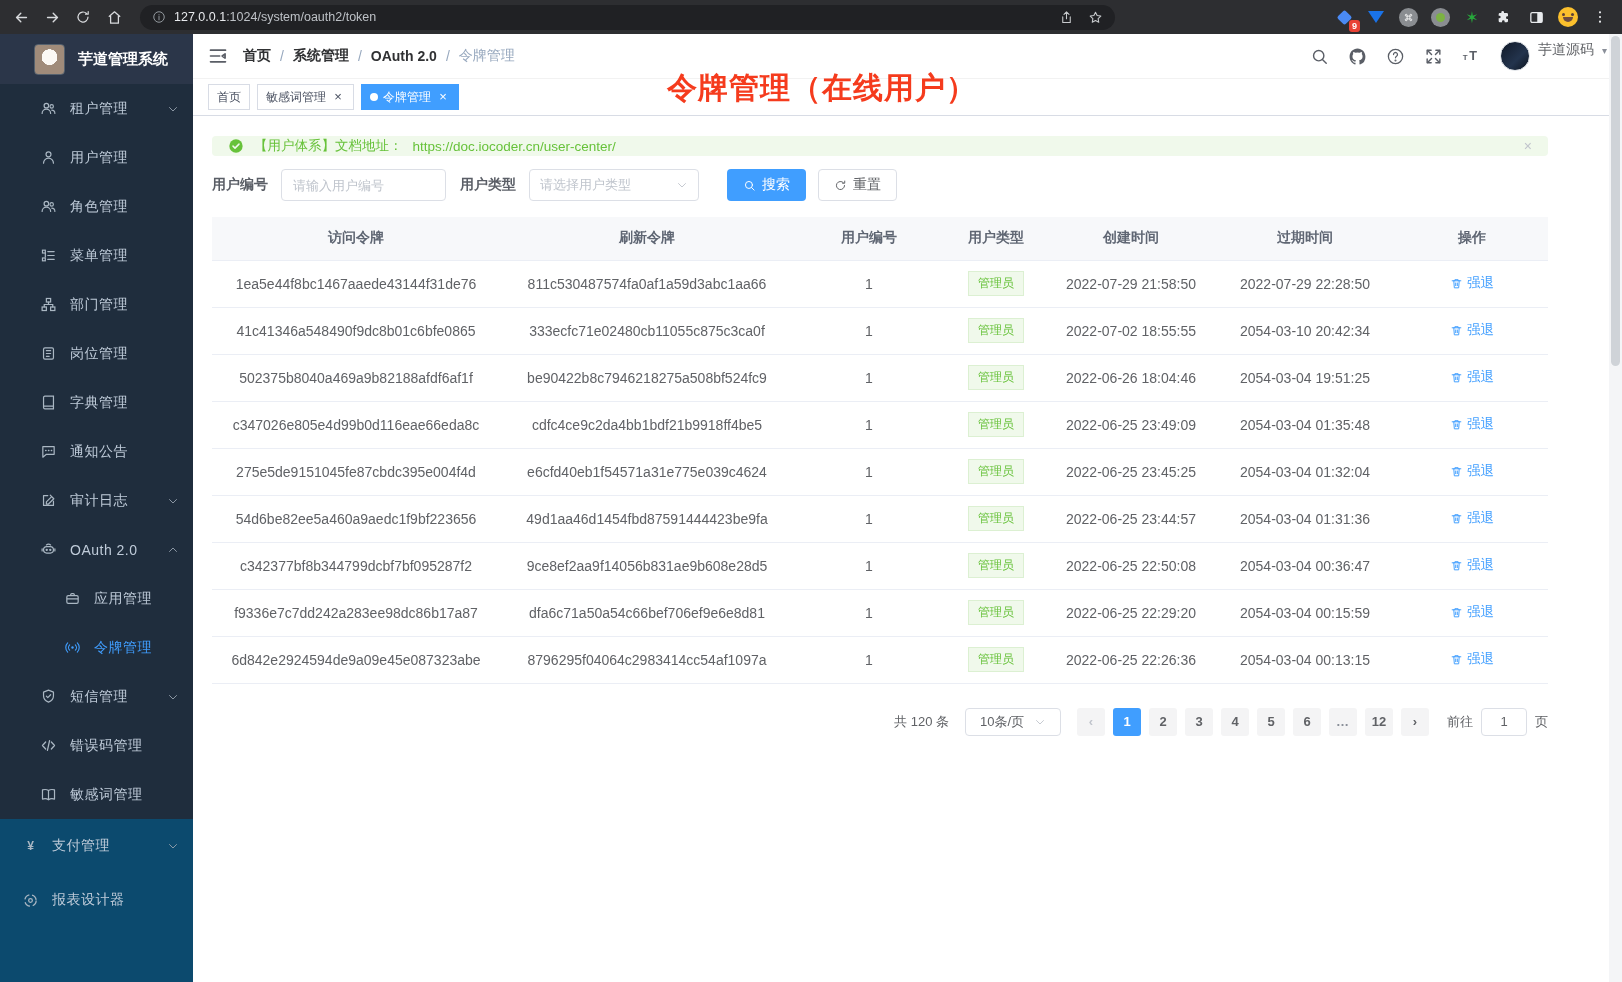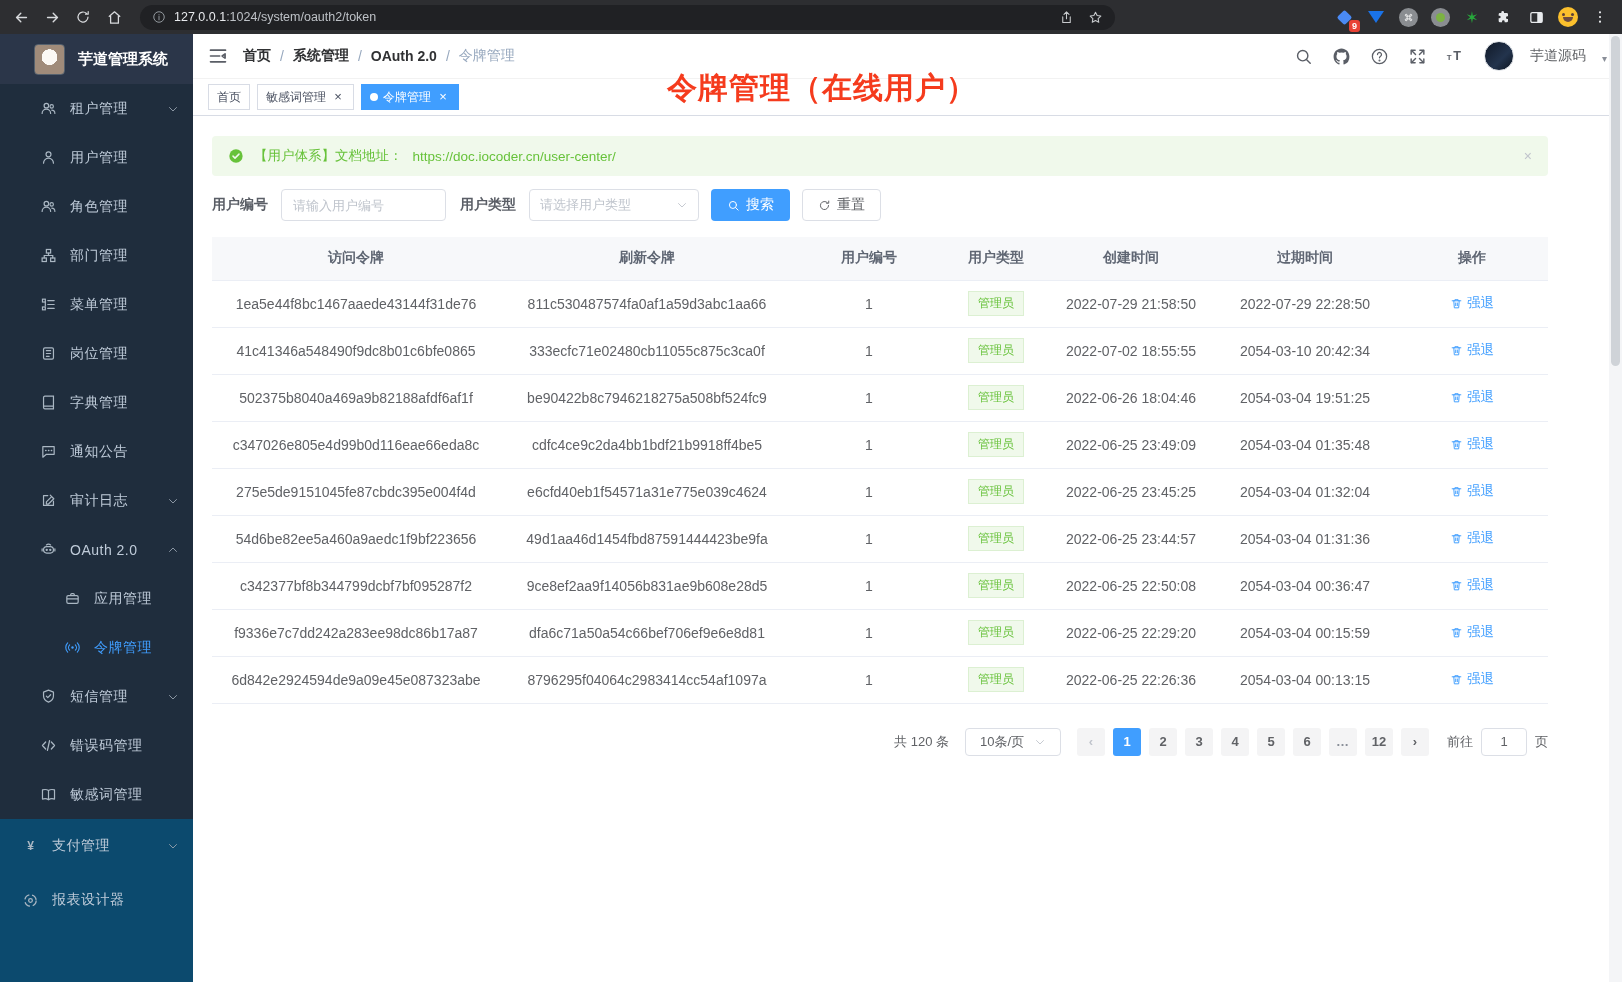--- a/index.html
+++ b/index.html
@@ -45,50 +45,50 @@
 
   
   .navbar { height:45px; display:flex; align-items:center; padding:0 15px; border-bottom:1px solid #f2f2f2; }
   .hamburger { width:20px; height:20px; color:#5a5e66; margin-right:15px; cursor:pointer; }
   .bc { display:flex; align-items:center; font-size:14px; }
   .bc-item { color:#303133; font-weight:600; cursor:pointer; }
   .bc-sep { color:#97a8be; margin:0 9px; font-weight:400; }
   .bc-item.last { color:#97a8be; font-weight:400; cursor:default; }
   .nav-right { margin-left:auto; display:flex; align-items:center; gap:19px; color:#5a5e66; }
   .nav-right .tool { width:19px; height:19px; cursor:pointer; }
-  .user-box { display:flex; align-items:center; gap:16px; cursor:pointer;font-family:Liberation Serif, serif; }
+  .user-box { display:flex; align-items:flex-start; gap:8px; cursor:pointer;font-family:Liberation Serif, serif; }
   .user-avatar { width:30px; height:30px; border-radius:50%; background:linear-gradient(135deg,#111927 0%, #23344d 60%, #0d141f 100%); border:1px solid #e3e6ea; }
   .uname { font-size:14px; color:#606266; }
   .caret { color:#8a8f99; font-size:10px; margin-top:4px; }
 
   
   .tagsbar { height:37px; display:flex; align-items:center; padding:0 15px; gap:7px; border-bottom:1px solid #d8dce5; background:#fff; }
   .tag { height:26px; padding:0 8px; border:1px solid #d8dce5; background:#fff; color:#495060; font-size:12px; display:inline-flex; align-items:center; gap:5px; cursor:pointer; white-space:nowrap; }
   .tag .dot { display:none; }
   .tag.active { background:#409eff; border-color:#409eff; color:#fff; }
   .tag.active .dot { display:inline-block; width:8px; height:8px; border-radius:50%; background:#fff; }
   .tag .x { font-size:13px; line-height:14px; width:14px; text-align:center; border-radius:50%; }
 
   
   .annotation { position:absolute; left:474px; top:34px; font-size:30px; font-weight:700; color:#f53b1d; letter-spacing:1px; z-index:9; pointer-events:none; white-space:nowrap;font-family:Liberation Mono, monospace; }
 
   
   .content { padding:20px 0 0 19px; }
-  .alert { width:1336px; height:40px; background:#f0f9eb; border-radius:4px; display:flex; align-items:center; padding:0 16px; gap:10px; color:#67c23a; font-size:13.5px; }
+  .alert { width:1336px; height:20px; background:#f0f9eb; border-radius:4px; display:flex; align-items:center; padding:0 16px; gap:10px; color:#67c23a; font-size:13.5px; }
   .alert-ic { width:16px; height:16px; flex:none; color:#67c23a; }
   .alert a { color:#67c23a; text-decoration:none; }
   .alert .x { margin-left:auto; color:#c0c4cc; font-size:14px; cursor:pointer; }
 
   .filters { margin-top:13px; display:flex; align-items:center; font-size:14px; color:#606266; height:32px; }
   .f-label { font-weight:700; color:#5a5e66; margin-right:13px; white-space:nowrap; }
   .f-input { width:165px; height:32px; border:1px solid #dcdfe6; border-radius:4px; padding:0 11px; font-size:13px; color:#606266; outline:none; margin-right:14px; font-family:inherit; }
   .f-input::placeholder { color:#bfc4cc; }
   .f-select { width:170px; height:32px; border:1px solid #dcdfe6; border-radius:4px; padding:8px 10px; display:flex; align-items:center; justify-content:space-between; color:#bfc4cc; font-size:13px; cursor:pointer; margin-right:12px; }
   .f-select .chev { color:#c0c4cc; }
-  .btn { height:32px; border-radius:4px; display:inline-flex; align-items:center; gap:6px; padding:0 15px; font-size:14px; cursor:pointer; border:1px solid transparent; font-family:inherit; }
+  .btn { height:32px; border-radius:4px; display:inline-flex; align-items:center; gap:6px; padding:0 15px; font-size:14px; cursor:pointer; border:1px solid transparent; font-family:inherit;margin-left:16px; }
   .btn-primary { background:#409eff; color:#fff; }
   .btn-plain { background:#fff; border-color:#dcdfe6; color:#606266; margin-left:12px; }
   .btn .b-ic { width:13px; height:13px; }
 
   .table-wrap { margin-top:16px; width:1336px; }
   table { width:100%; border-collapse:collapse; table-layout:fixed; font-size:14px; color:#606266; }
   thead th { height:43px; background:#f7f8fa; font-weight:600; color:#5f6673; text-align:center; border-bottom:1px solid #ebeef5; }
   tbody td { height:47px; text-align:center; border-bottom:1px solid #ebeef5; white-space:nowrap; overflow:hidden; }
   .tag-success { display:inline-block; padding:3px 9px; font-size:12px; border-radius:0; background:#f0f9eb; border:1px solid #dcf0d2; color:#67c23a; }
   .link-danger { color:#409eff; display:inline-flex; align-items:center; gap:4px; cursor:pointer; font-size:13.5px; }
@@ -364,29 +364,29 @@
         <span class="s-label">用户管理</span>
       </div>
       <div class="s-item">
         <svg class="s-ic" viewBox="0 0 24 24">
             <use href="#i-users"></use>
           </svg>
         <span class="s-label">角色管理</span>
       </div>
       <div class="s-item">
         <svg class="s-ic" viewBox="0 0 24 24">
+            <use href="#i-tree"></use>
+          </svg>
+        <span class="s-label">菜单管理</span>
+      </div>
+      <div class="s-item">
+        <svg class="s-ic" viewBox="0 0 24 24">
             <use href="#i-org"></use>
           </svg>
         <span class="s-label">部门管理</span>
-      </div>
-      <div class="s-item">
-        <svg class="s-ic" viewBox="0 0 24 24">
-            <use href="#i-tree"></use>
-          </svg>
-        <span class="s-label">菜单管理</span>
       </div>
       <div class="s-item">
         <svg class="s-ic" viewBox="0 0 24 24">
             <use href="#i-badge"></use>
           </svg>
         <span class="s-label">岗位管理</span>
       </div>
       <div class="s-item">
         <svg class="s-ic" viewBox="0 0 24 24">
             <use href="#i-book"></use>

